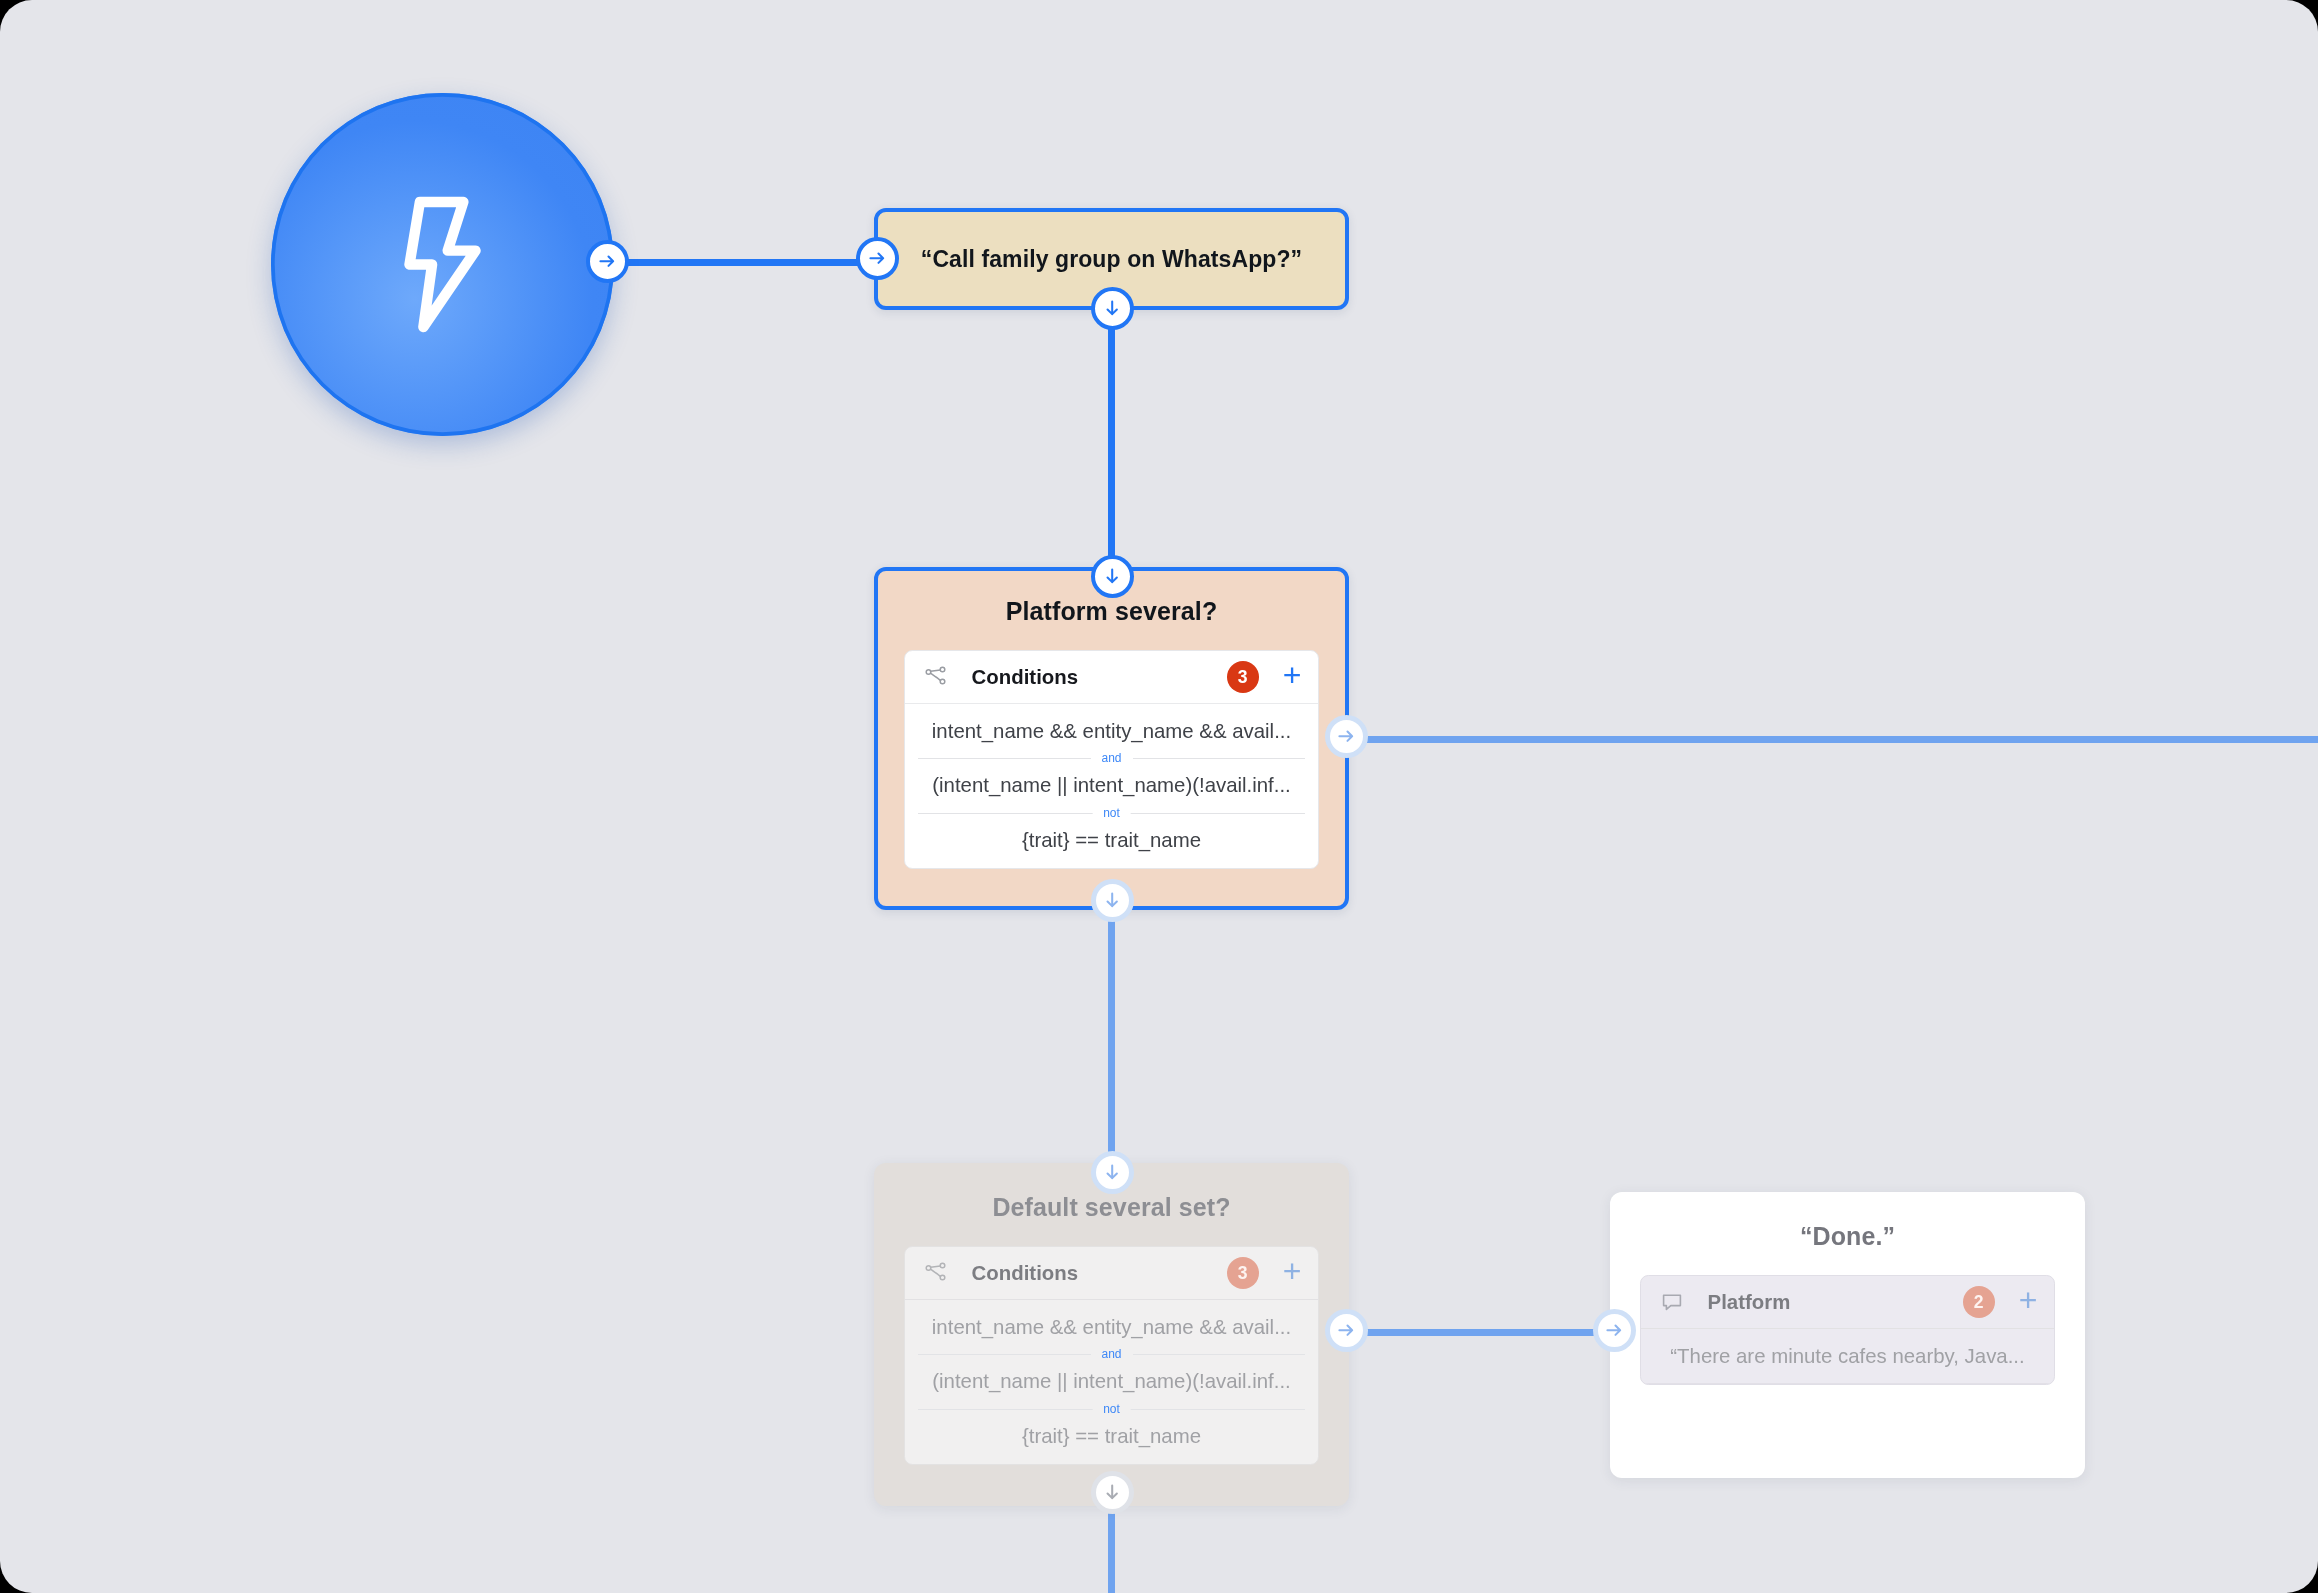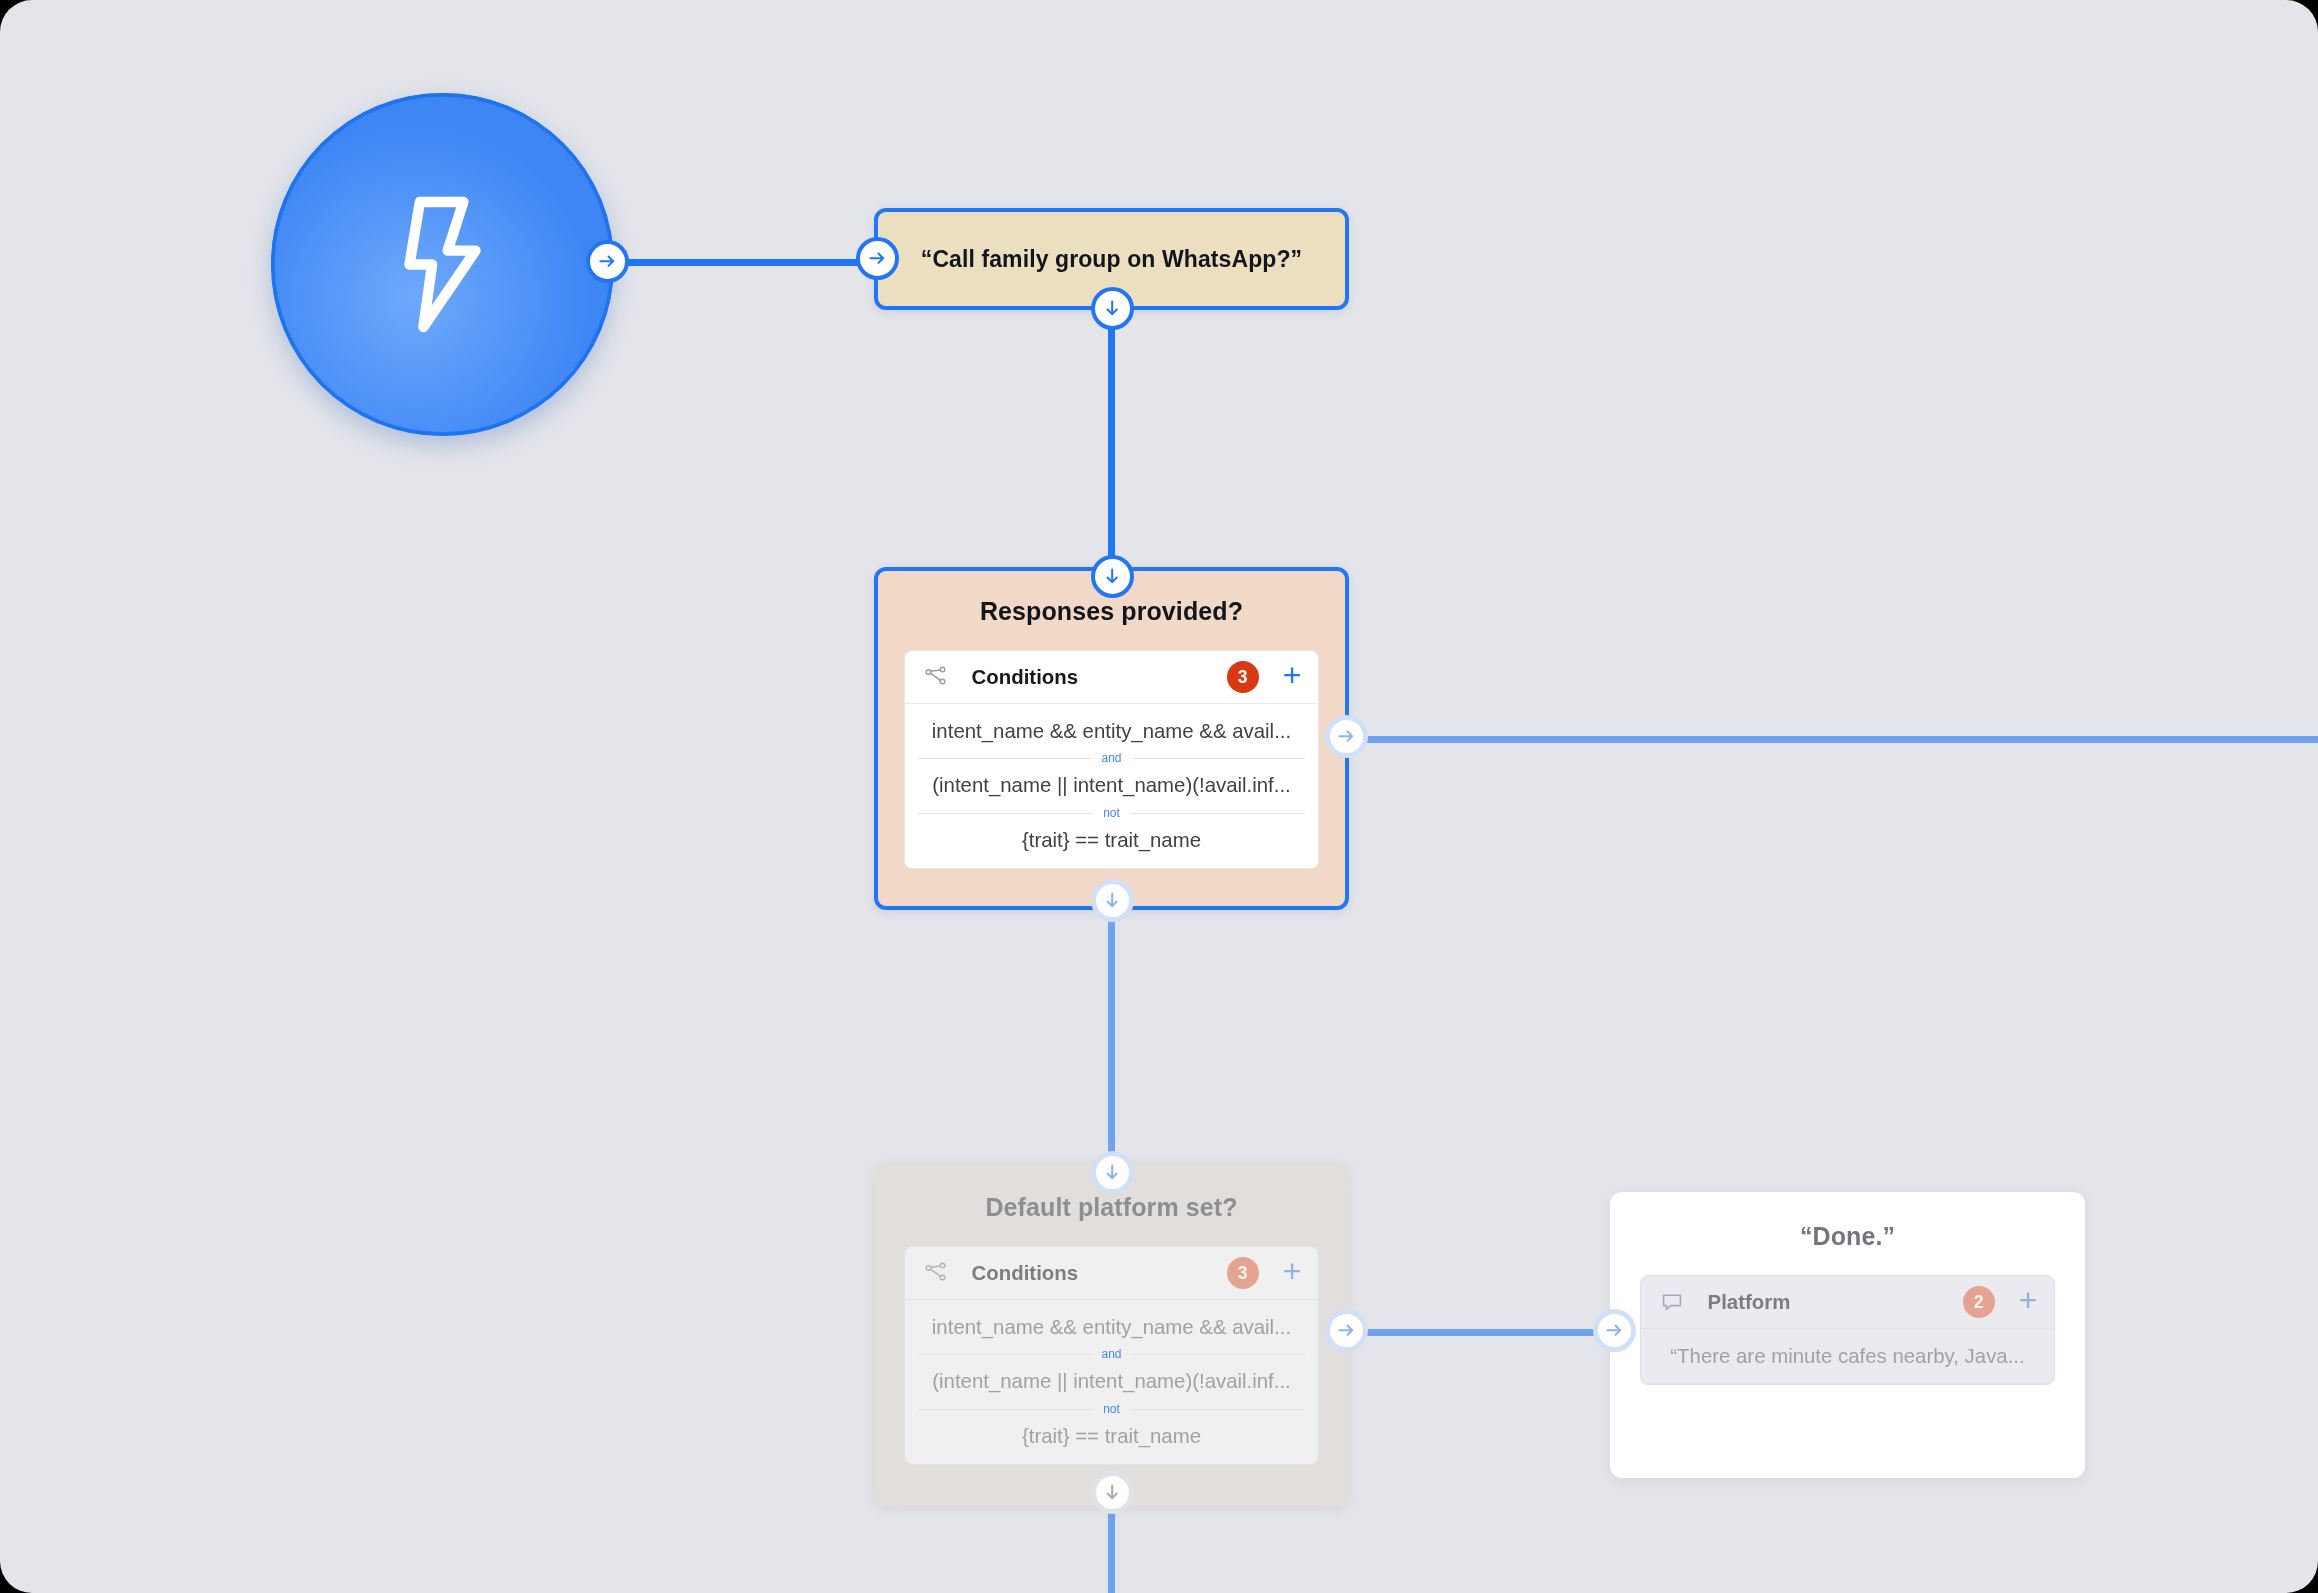--- a/index.html
+++ b/index.html
@@ -231,21 +231,21 @@
     </svg>
   </div>
 
   <div class="handle strong" style="left:1091px; top:287px;">
     <svg width="20.4" height="20.4" viewBox="0 0 24 24">
       <path d="M12 4 V19 M6.5 13.5 L12 19 L17.5 13.5" stroke="#2176f5" stroke-width="2.4" fill="none" stroke-linecap="round" stroke-linejoin="round"></path>
     </svg>
   </div>
 
   <div class="card selected" style="left:874px; top:567px; width:475px; height:343px; background:#f2d8c6;">
-    <div class="card-title" style="margin-top:26px;">Responses provided?</div>
+    <div class="card-title" style="margin-top:26px;">Platform several?</div>
 
     <div class="panel" style="margin:24px 26px 0 26px;">
       <div class="panel-head">
         <svg class="icon-mini" viewBox="0 0 24 24">
           <circle cx="4.5" cy="7" r="2.3" stroke="#9a9da3" stroke-width="1.5" fill="none"></circle>
           <circle cx="18.5" cy="4.5" r="2.3" stroke="#9a9da3" stroke-width="1.5" fill="none"></circle>
           <circle cx="18.5" cy="16.5" r="2.3" stroke="#9a9da3" stroke-width="1.5" fill="none"></circle>
           <path d="M6.6 6.2 L16.4 4.9 M6.5 8.2 L12 12 Q13 12.6 16.3 15.4" stroke="#9a9da3" stroke-width="1.5" fill="none" stroke-linecap="round"></path>
         </svg>
         <div class="head-label">Conditions</div>
@@ -277,21 +277,21 @@
     </svg>
   </div>
 
   <div class="handle soft" style="left:1091px; top:879px;">
     <svg width="20.4" height="20.4" viewBox="0 0 24 24">
       <path d="M12 4 V19 M6.5 13.5 L12 19 L17.5 13.5" stroke="#8db4ef" stroke-width="2.4" fill="none" stroke-linecap="round" stroke-linejoin="round"></path>
     </svg>
   </div>
 
   <div class="card muted" style="left:874px; top:1163px; width:475px; height:343px; background:#e2dedb;">
-    <div class="card-title dim" style="margin-top:26px;">Default platform set?</div>
+    <div class="card-title dim" style="margin-top:26px;">Default several set?</div>
 
     <div class="panel dim" style="margin:24px 26px 0 26px;">
       <div class="panel-head">
         <svg class="icon-mini" viewBox="0 0 24 24">
           <circle cx="4.5" cy="7" r="2.3" stroke="#b3b4b7" stroke-width="1.5" fill="none"></circle>
           <circle cx="18.5" cy="4.5" r="2.3" stroke="#b3b4b7" stroke-width="1.5" fill="none"></circle>
           <circle cx="18.5" cy="16.5" r="2.3" stroke="#b3b4b7" stroke-width="1.5" fill="none"></circle>
           <path d="M6.6 6.2 L16.4 4.9 M6.5 8.2 L12 12 Q13 12.6 16.3 15.4" stroke="#b3b4b7" stroke-width="1.5" fill="none" stroke-linecap="round"></path>
         </svg>
         <div class="head-label">Conditions</div>

